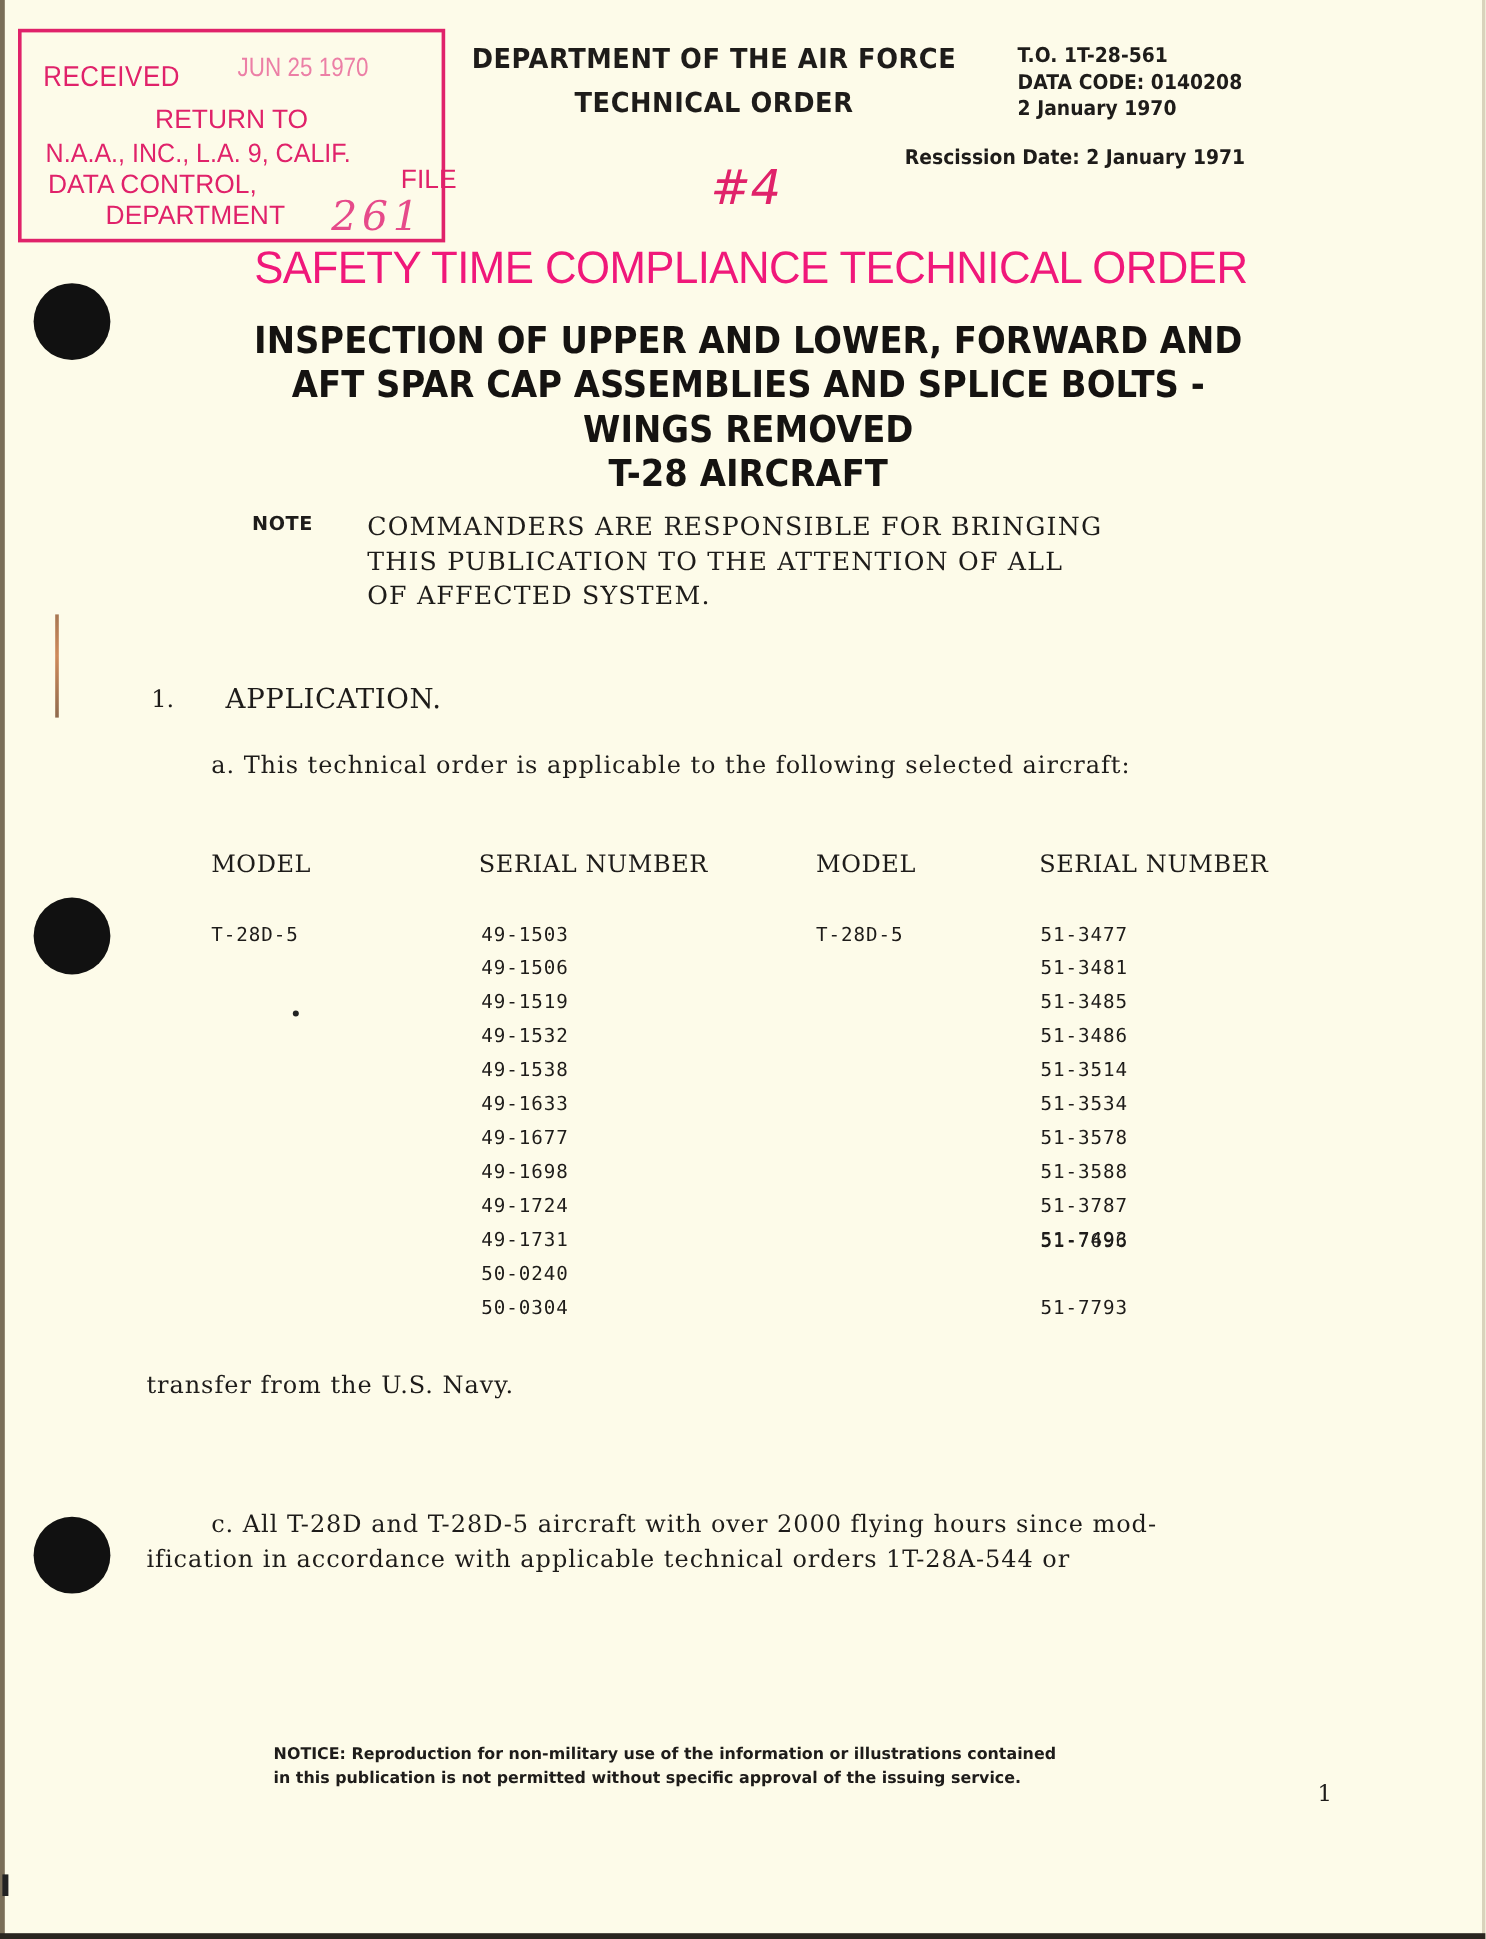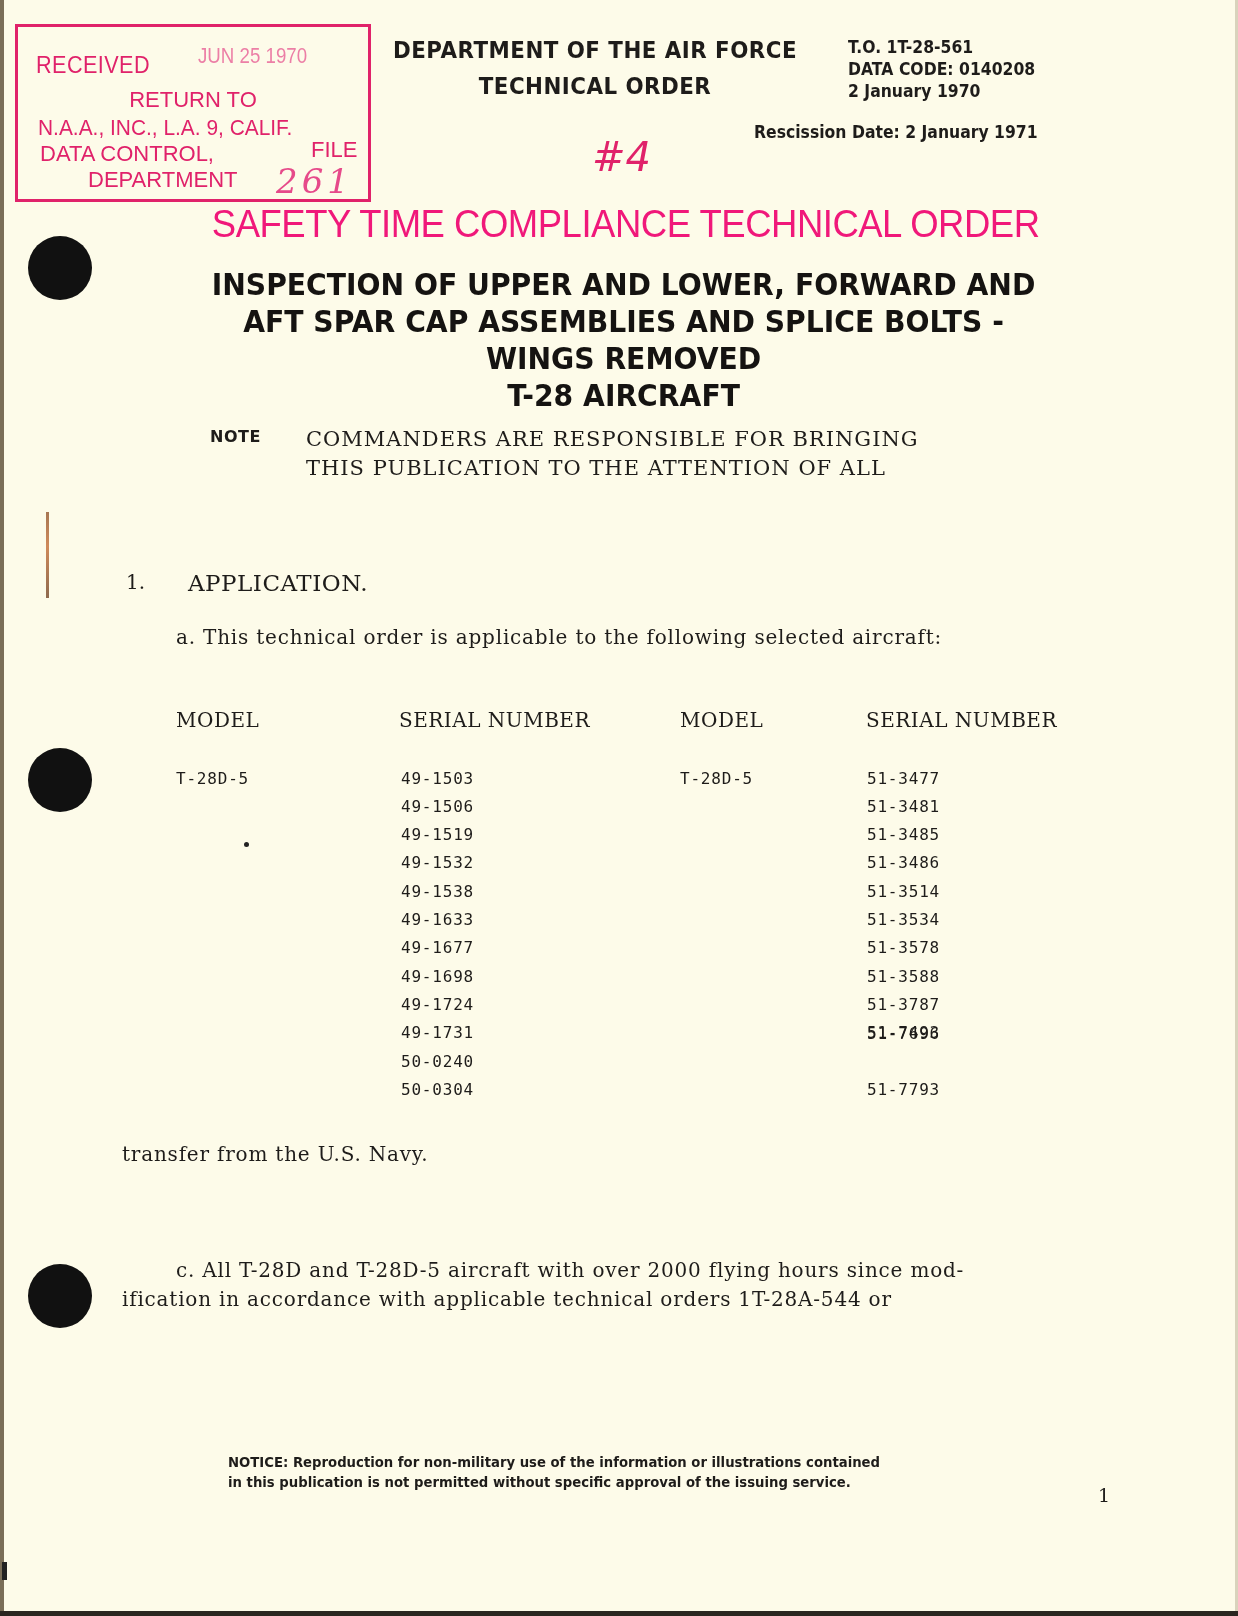--- a/index.html
+++ b/index.html
@@ -16,21 +16,21 @@
   .stamp {
     position:absolute; left:15px; top:24px; width:356px; height:178px;
     border:3px solid #e0226a; box-sizing:border-box;
     color:#e0226a; font-family:"Liberation Sans", sans-serif;
   }
   .stamp .received { position:absolute; left:18px; top:24px; font-size:24px; letter-spacing:0.5px; transform:scaleX(0.9); transform-origin:left; }
   .stamp .date { position:absolute; left:180px; top:16px; font-size:22px; color:#ec7fa6; transform:scaleX(0.85); transform-origin:left; }
   .stamp .line2 { position:absolute; left:0; width:100%; text-align:center; top:60px; font-size:22px; }
   .stamp .line3 { position:absolute; left:20px; top:88px; font-size:22px; transform:scaleX(0.95); transform-origin:left; }
   .stamp .line4 { position:absolute; left:22px; top:114px; font-size:22px; }
-  .stamp .file { position:absolute; left:293px; top:110px; font-size:22px; }
+  .stamp .file { position:absolute; left:316px; top:110px; font-size:22px; }
   .stamp .line5 { position:absolute; left:70px; top:140px; font-size:22px; }
   .stamp .handnum { position:absolute; left:258px; top:134px; font-size:34px; font-family:"DejaVu Serif", serif; font-style:italic; color:#e64a8a; letter-spacing:4px; }
 
   .dept-title {
     position:absolute; left:365px; top:32px; width:460px; text-align:center;
     font-family:"DejaVu Sans", sans-serif; font-weight:bold; font-size:23px; line-height:36px;
     letter-spacing:0.5px; transform:scaleX(0.93); transform-origin:center;
   }
   .to-block {
     position:absolute; left:848px; top:36px;
@@ -139,20 +139,21 @@
   <div>AFT SPAR CAP ASSEMBLIES AND SPLICE BOLTS -</div>
   <div>WINGS REMOVED</div>
   <div>T-28 AIRCRAFT</div>
 </div>
 
 <div class="note">
   <span class="label">NOTE</span>
   <div class="text">
     <div>COMMANDERS ARE RESPONSIBLE FOR BRINGING</div>
     <div>THIS PUBLICATION TO THE ATTENTION OF ALL</div>
+    <div>OF AFFECTED SYSTEM.</div>
   </div>
 </div>
 
 <span class="section-num">1.</span>
 <span class="section-title">APPLICATION.</span>
 <div class="para-a">a.  This technical order is applicable to the following selected aircraft:</div>
 
 <span class="table-head col-model1">MODEL</span>
 <span class="table-head col-serial1">SERIAL NUMBER</span>
 <span class="table-head col-model2">MODEL</span>

